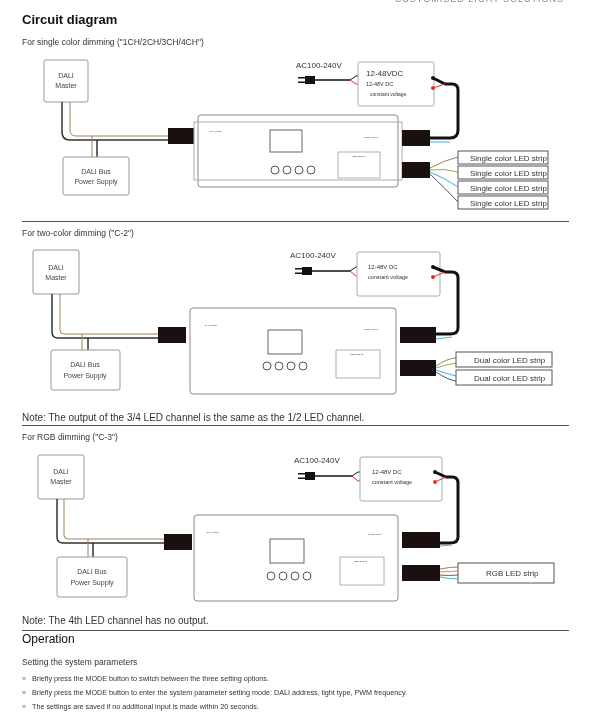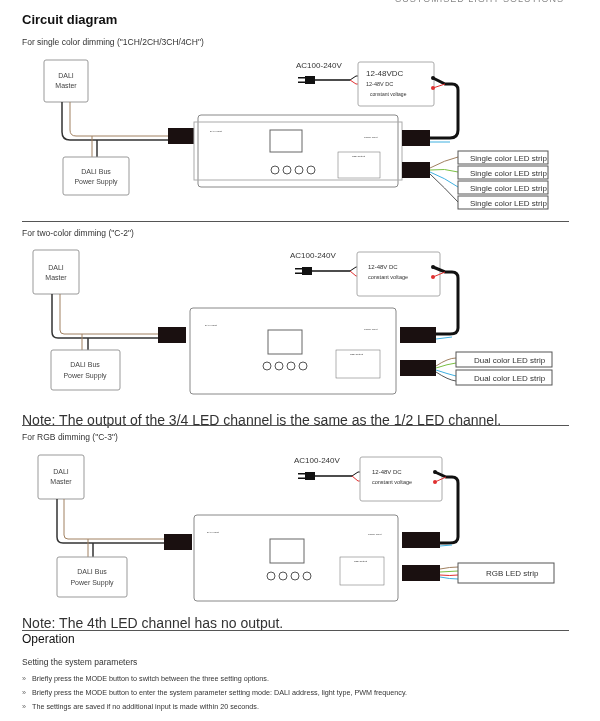--- a/index.html
+++ b/index.html
@@ -1,20 +1,20 @@
 <!DOCTYPE html>
 <html><head>
 <meta charset="utf-8">
 <style>
   html, body { margin:0; padding:0; background:#fff; }
   body { width:600px; height:721px; position:relative; overflow:hidden; font-family:"Liberation Sans", sans-serif; color:#222; }
   .brand { position:absolute; right:36px; top:-6px; font-size:9px; letter-spacing:1px; color:#888; }
   .h1 { position:absolute; left:22px; top:12px; font-size:13px; font-weight:bold; color:#111; }
   .sub { position:absolute; left:22px; font-size:8.5px; color:#333; }
-  .note { position:absolute; left:22px; font-size:14px; color:#333; }
+  .note { position:absolute; left:22px; font-size:10px; color:#333; }
   .rule { position:absolute; left:22px; width:547px; height:1px; background:#555; }
   .diagram { position:absolute; left:0; width:600px; }
   svg text { font-family:"Liberation Sans", sans-serif; }
   .op-title { position:absolute; left:22px; top:632px; font-size:12px; font-weight:normal; color:#111; }
   .op-sub { position:absolute; left:22px; top:657px; font-size:8.5px; color:#333; }
   .bullets { position:absolute; left:22px; top:672px; margin:0; padding:0; list-style:none; font-size:7.2px; color:#333; }
   .bullets li { height:14px; line-height:14px; }
   .bullets li span.mark { display:inline-block; width:10px; color:#666; }
 </style>
 </head>

